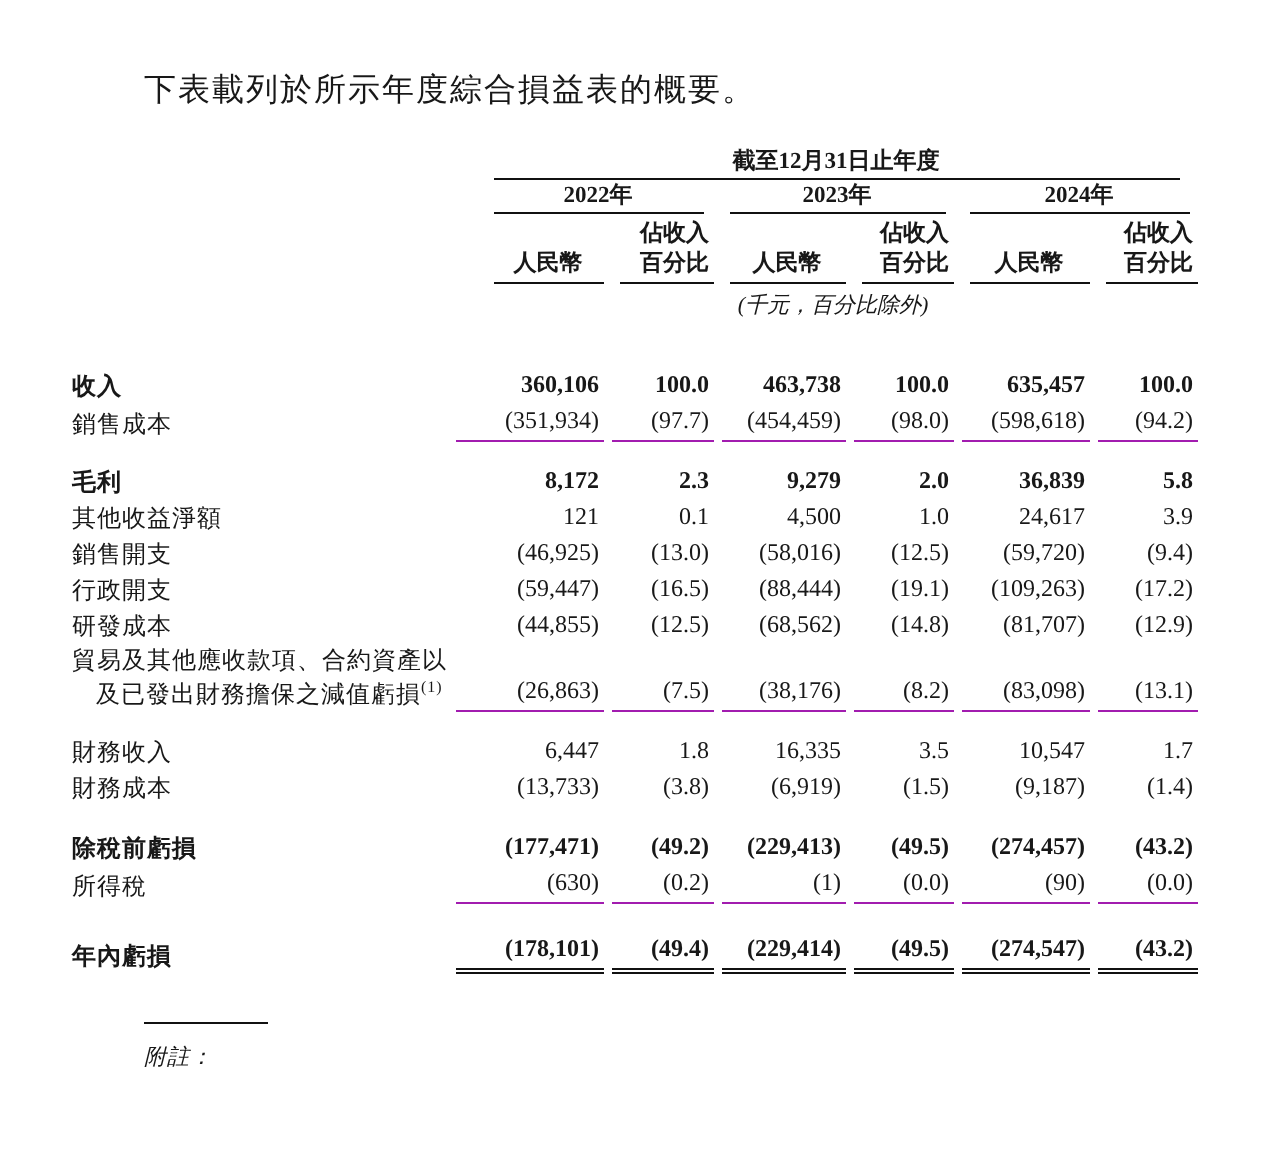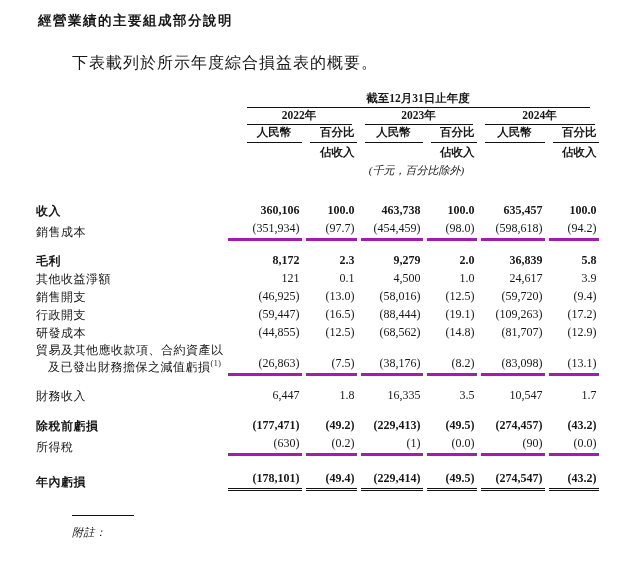--- a/index.html
+++ b/index.html
@@ -21,37 +21,36 @@
   .hdr-year.y1 { margin-left:23px; margin-right:5px; }
   .hdr-right { text-align:right; padding-right:2px; }
   .hdr-rmb { border-bottom:1.5px solid #111; text-align:center; margin-left:8px; padding-bottom:2px; }
   .hdr-rmb.y1 { margin-left:23px; }
   .hdr-pct { border-bottom:1.5px solid #111; text-align:right; margin-left:8px; padding-right:2px; padding-bottom:2px; }
   .unit-row { height:18px; }
   .unit-note { font-style:italic; font-weight:normal; font-size:11px; text-align:center; white-space:nowrap; }
 
   td.num { text-align:right; }
   td.num .cell { margin-left:4px; padding:1px 2px 2px 0; white-space:nowrap; }
-  .rule-s { border-bottom:3px solid #a21caf; }
+  .rule-s { border-bottom:1px solid #a21caf; }
   .rule-d { border-bottom:3px double #111; }
   tr.bold { font-weight:bold; }
   td.label div { white-space:nowrap; letter-spacing:0.5px; }
   td.label .label-cont { padding-left:12px; }
   sup { font-size:8px; line-height:0; }
 
   .fn { margin:24px 0 0 72px; }
   .fn-rule { width:62px; border-top:1.5px solid #111; margin-bottom:9px; }
   .fn-label { font-style:italic; font-size:11px; letter-spacing:0.5px; }
 </style>
 </head>
 <body>
 
 <div class="page">
 
-  <div class="title">經營業績的主要組成部分說明</div>
   <div class="intro">下表載列於所示年度綜合損益表的概要。</div>
 
   <table>
     <colgroup>
       <col style="width:160px">
         <col style="width:78px">
         <col style="width:55px">
       <col style="width:66px">
         <col style="width:54px">
         <col style="width:68px">
@@ -71,52 +70,52 @@
           </td>
         <td colspan="2">
             <div class="hdr-year">2023年</div>
           </td>
         <td colspan="2">
             <div class="hdr-year">2024年</div>
           </td>
       </tr>
       <tr>
         <td></td>
-        <td>
-            <div class="hdr-rmb y1">人民幣</div>
-          </td>
-        <td>
-            <div class="hdr-pct">百分比</div>
-          </td>
-        <td>
-            <div class="hdr-rmb">人民幣</div>
-          </td>
-        <td>
-            <div class="hdr-pct">百分比</div>
-          </td>
-        <td>
-            <div class="hdr-rmb">人民幣</div>
-          </td>
-        <td>
-            <div class="hdr-pct">百分比</div>
+        <td></td>
+        <td>
+            <div class="hdr-right">佔收入</div>
+          </td>
+        <td></td>
+        <td>
+            <div class="hdr-right">佔收入</div>
+          </td>
+        <td></td>
+        <td>
+            <div class="hdr-right">佔收入</div>
           </td>
       </tr>
       <tr>
         <td></td>
-        <td></td>
-        <td>
-            <div class="hdr-right">佔收入</div>
-          </td>
-        <td></td>
-        <td>
-            <div class="hdr-right">佔收入</div>
-          </td>
-        <td></td>
-        <td>
-            <div class="hdr-right">佔收入</div>
+        <td>
+            <div class="hdr-rmb y1">人民幣</div>
+          </td>
+        <td>
+            <div class="hdr-pct">百分比</div>
+          </td>
+        <td>
+            <div class="hdr-rmb">人民幣</div>
+          </td>
+        <td>
+            <div class="hdr-pct">百分比</div>
+          </td>
+        <td>
+            <div class="hdr-rmb">人民幣</div>
+          </td>
+        <td>
+            <div class="hdr-pct">百分比</div>
           </td>
       </tr>
       <tr class="unit-row">
         <td></td>
         <td colspan="2"></td>
         <td colspan="2">
           <div class="unit-note">(千元，百分比除外)</div>
         </td>
         <td colspan="2"></td>
       </tr>
@@ -332,20 +331,43 @@
           <td class="num">
             <div class="cell">3.5</div>
           </td>
           <td class="num">
             <div class="cell">10,547</div>
           </td>
           <td class="num">
             <div class="cell">1.7</div>
           </td>
         </tr>
+        <tr>
+          <td class="label">
+            <div>財務成本</div>
+          </td>
+          <td class="num">
+            <div class="cell">(13,733)</div>
+          </td>
+          <td class="num">
+            <div class="cell">(3.8)</div>
+          </td>
+          <td class="num">
+            <div class="cell">(6,919)</div>
+          </td>
+          <td class="num">
+            <div class="cell">(1.5)</div>
+          </td>
+          <td class="num">
+            <div class="cell">(9,187)</div>
+          </td>
+          <td class="num">
+            <div class="cell">(1.4)</div>
+          </td>
+        </tr>
         <tr style="height: 12px;">
           <td colspan="7"></td>
         </tr>
         <tr class="bold">
           <td class="label">
             <div>除稅前虧損</div>
           </td>
           <td class="num">
             <div class="cell">(177,471)</div>
           </td>

